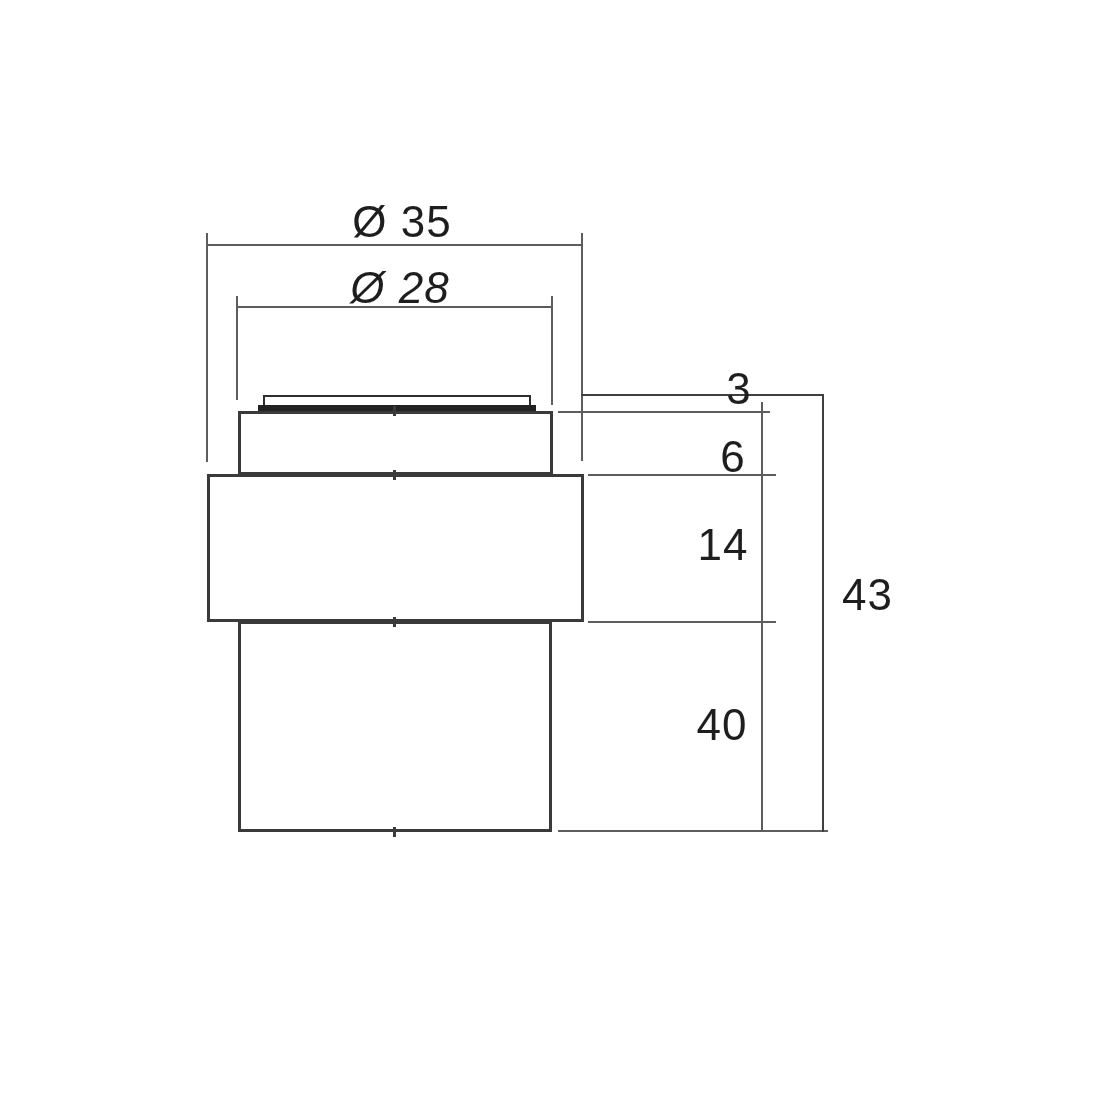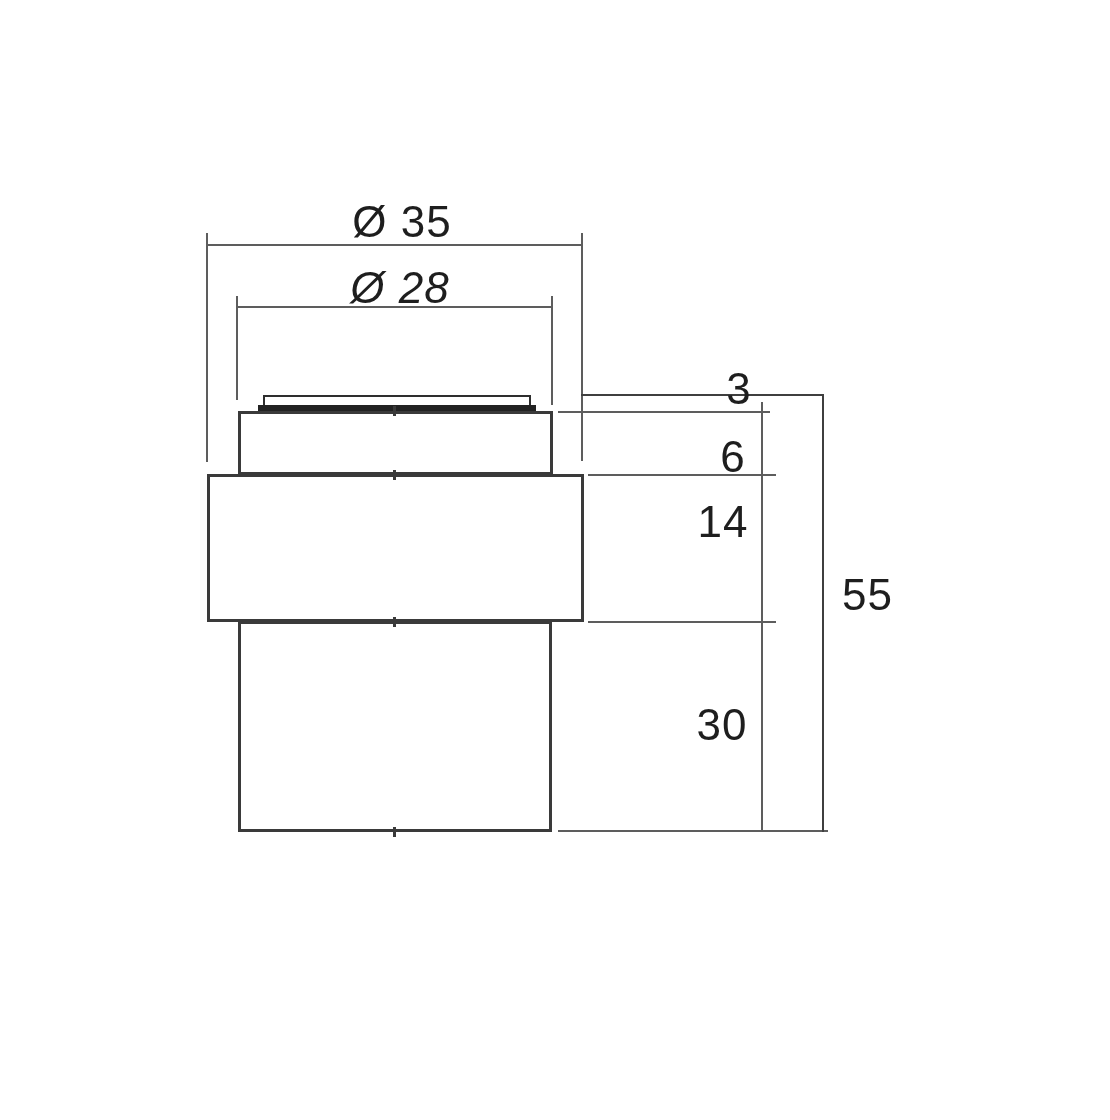--- a/index.html
+++ b/index.html
@@ -97,19 +97,19 @@
   <div class="dim dark" style="left:822px; top:394px; width:2px; height:438px;"></div>
 
   <div class="dim-label centered" style="left:402px; top:200px;">Ø 35</div>
 
   <div class="dim-label centered" style="left:400px; top:266px;font-style:italic;">Ø 28</div>
 
   <div class="dim-label centered" style="left:739px; top:367px;">3</div>
 
   <div class="dim-label centered" style="left:733px; top:435px;">6</div>
 
-  <div class="dim-label centered" style="left:723px; top:500px;">14</div>
+  <div class="dim-label centered" style="left:723px; top:523px;">14</div>
 
-  <div class="dim-label centered" style="left:722px; top:703px;">30</div>
+  <div class="dim-label centered" style="left:722px; top:703px;">40</div>
 
-  <div class="dim-label" style="left:842px; top:573px;">55</div>
+  <div class="dim-label" style="left:842px; top:573px;">43</div>
 
 </div>
 
 </body></html>

